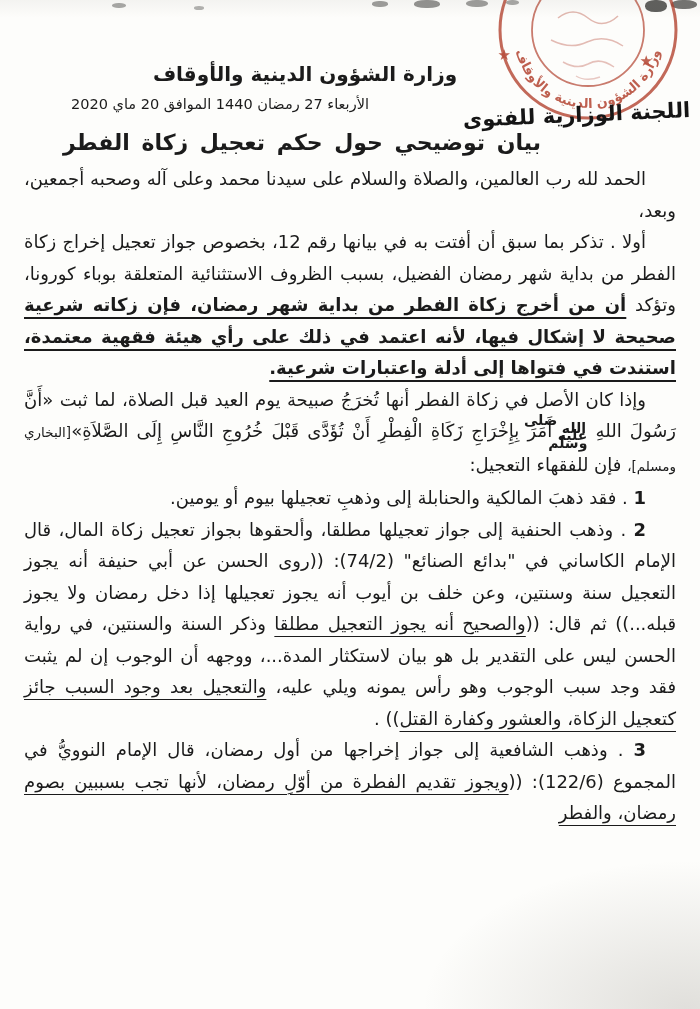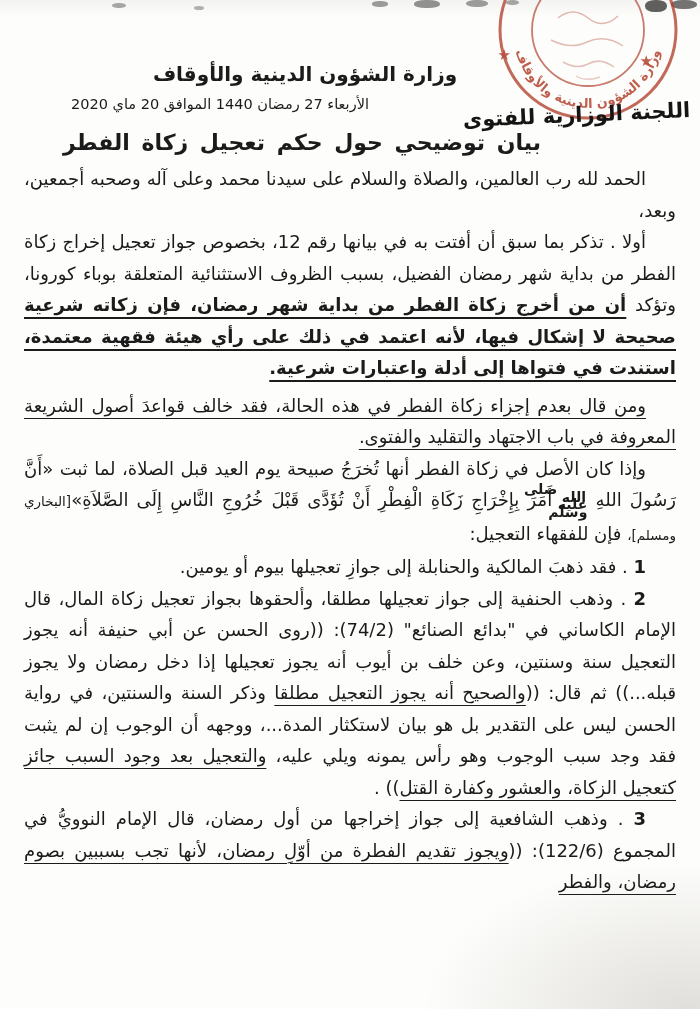--- a/index.html
+++ b/index.html
@@ -106,25 +106,24 @@
     <div class="dateline">الأربعاء 27 رمضان 1440 الموافق 20 ماي 2020</div>
     <h1 class="doc-title">بيان توضيحي حول حكم تعجيل زكاة الفطر</h1>
 
     <div class="body-text">
 
       <p><span>الحمد لله رب العالمين، والصلاة والسلام على سيدنا محمد وعلى آله وصحبه أجمعين، وبعد،</span></p>
 
 
       <p><span>أولا . تذكر بما سبق أن أفتت به في بيانها رقم 12، بخصوص جواز تعجيل إخراج زكاة الفطر من بداية شهر رمضان الفضيل، بسبب الظروف الاستثنائية المتعلقة بوباء كورونا، وتؤكد </span><span class="u">أن من أخرج زكاة الفطر من بداية شهر رمضان، فإن زكاته شرعية صحيحة لا إشكال فيها، لأنه اعتمد في ذلك على رأي هيئة فقهية معتمدة، استندت في فتواها إلى أدلة واعتبارات شرعية.</span></p>
 
-      <p class="gap-before"><span class="ul">ومن قال بعدم إجزاء زكاة الفطر في هذه الحالة، فقد خالف قواعدَ أصول الشريعة المعروفة في باب الاجتهاد والتقليد والفتوى.</span></p>
 
       <p><span>وإذا كان الأصل في زكاة الفطر أنها تُخرَجُ صبيحة يوم العيد قبل الصلاة،  لما ثبت «أَنَّ رَسُولَ اللهِ </span><span class="pbuh">صلى الله عليه وسلم</span><span> أَمَرَ بِإِخْرَاجِ زَكَاةِ الْفِطْرِ أَنْ تُؤَدَّى قَبْلَ خُرُوجِ النَّاسِ إِلَى الصَّلاَةِ»</span><span class="src">[البخاري ومسلم]،</span><span> فإن للفقهاء التعجيل:</span></p>
 
-      <p><span class="num">1</span><span> . فقد ذهبَ المالكية والحنابلة إلى جوازِ تعجيلها بيوم أو يومين.</span></p>
+      <p><span class="num">1</span><span> . فقد ذهبَ المالكية والحنابلة إلى وذهبِ تعجيلها بيوم أو يومين.</span></p>
 
       <p><span class="num">2</span><span> . وذهب الحنفية إلى جواز تعجيلها مطلقا، وألحقوها بجواز تعجيل زكاة المال، قال الإمام الكاساني في "بدائع الصنائع" (74/2): ((روى الحسن عن أبي حنيفة أنه يجوز التعجيل سنة وسنتين، وعن خلف بن أيوب أنه يجوز تعجيلها إذا دخل رمضان ولا يجوز قبله...)) ثم قال: ((</span><span class="ul">والصحيح أنه يجوز التعجيل مطلقا</span><span> وذكر السنة والسنتين، في رواية الحسن ليس على التقدير بل هو بيان لاستكثار المدة...، ووجهه أن الوجوب إن لم يثبت فقد وجد سبب الوجوب وهو رأس يمونه ويلي عليه، </span><span class="ul">والتعجيل بعد وجود السبب جائز كتعجيل الزكاة، والعشور وكفارة القتل</span><span>)) .</span></p>
 
       <p><span class="num">3</span><span> . وذهب الشافعية إلى جواز إخراجها من أول رمضان، قال الإمام النوويُّ في المجموع (122/6): ((</span><span class="ul">ويجوز تقديم الفطرة من أوّلِ رمضان، لأنها تجب بسببين بصوم رمضان، والفطر</span></p>
 
     </div>
   </div>
 
   <div class="shade-top"></div>
   <div class="shade-bottom"></div>

